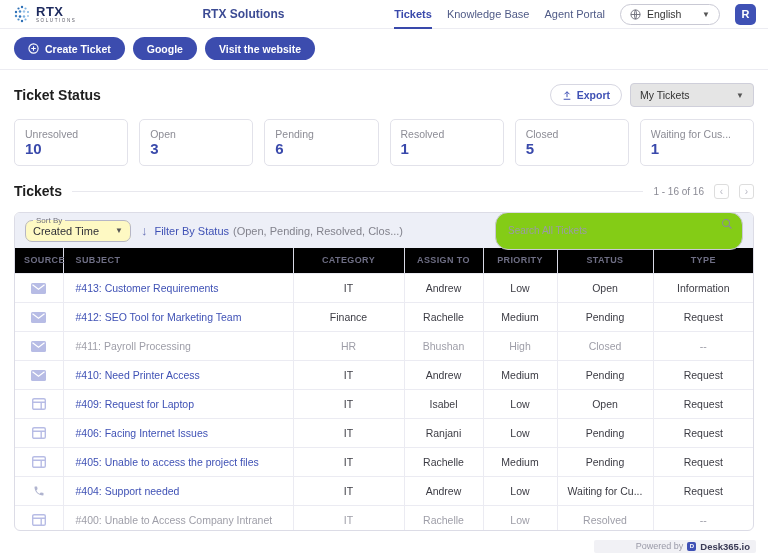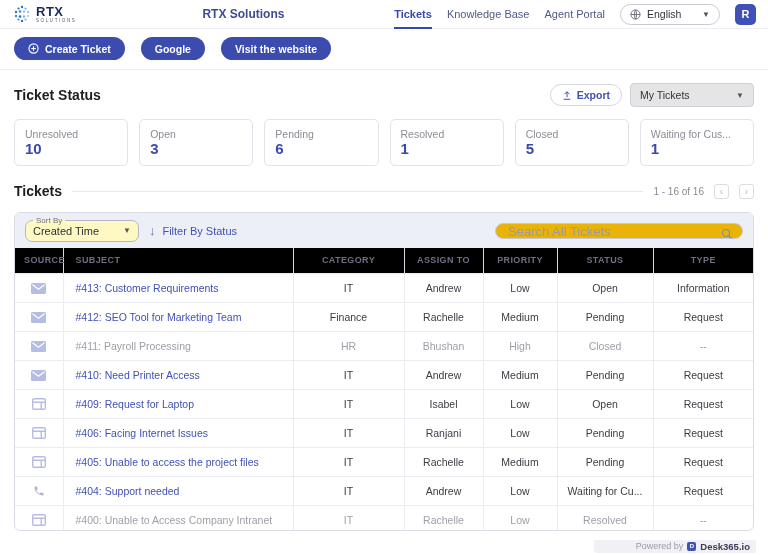--- a/index.html
+++ b/index.html
@@ -21,21 +21,21 @@
   .header-right { margin-left:auto; display:flex; align-items:center; gap:15px; }
   .nav-item { font-size:11px; color:#4f5a86; height:29px; line-height:29px; cursor:pointer; }
   .nav-item.active { color:#3949ab; font-weight:700; border-bottom:2px solid #3949ab; }
   .lang-select { display:flex; align-items:center; gap:6px; border:1px solid #c9c9d4; border-radius:13px;
     height:21px; padding:0 9px; font-size:10.5px; color:#333; min-width:100px; cursor:pointer; background:#fff; }
   .lang-caret { margin-left:auto; font-size:8px; color:#555; }
   .avatar { width:21px; height:21px; border-radius:5px; background:#3f51b5; color:#fff; font-size:11px;
     font-weight:700; display:flex; align-items:center; justify-content:center; cursor:pointer; }
 
   
-  .actions-bar { display:flex; gap:16px; padding:8px 14px 9px; border-bottom:1px solid #ececf2; }
+  .actions-bar { display:flex; gap:8px; padding:8px 14px 9px; border-bottom:1px solid #ececf2; }
   .btn-primary { background:#3c4cae; color:#fff; border:none; border-radius:13px; height:23px;
     padding:0 14px; font-size:10.5px; font-weight:700; display:inline-flex; align-items:center; gap:6px;
     font-family:inherit; cursor:pointer; }
 
   
   .section { padding:0 14px; }
   .section-row { display:flex; align-items:center; justify-content:space-between; margin-top:13px; }
   .section-title { font-size:14px; font-weight:700; color:#1e1e1e; }
   .status-controls { display:flex; align-items:center; gap:8px; }
   .export-btn { height:22px; border:1px solid #d7d7e2; border-radius:12px; background:#fff; color:#3f51b5;
@@ -54,28 +54,28 @@
   .divider { flex:1; height:1px; background:#e8e8ee; }
   .pagination-text { font-size:10px; color:#8a8a94; }
   .page-btn { width:15px; height:15px; border:1px solid #ddd; border-radius:3px; background:#fff;
     color:#b9b9c4; font-size:10px; line-height:13px; text-align:center; cursor:pointer; padding:0; }
 
   
   .table-card { margin:13px 14px 0; border:1px solid #dcdce6; border-radius:6px; height:319px; overflow:hidden; background:#fff; }
   .filter-bar { height:35px; background:#edeff7; display:flex; align-items:center; padding:0 10px; }
   .sort-fieldset { border:1px solid #b6b6c6; border-radius:7px; background:#fef9c3; padding:0 7px 4px; margin-top:-4px; }
   .sort-fieldset legend { font-size:8px; color:#70707c; padding:0 3px; }
-  .sort-value { font-size:11px; color:#2f2f38; display:flex; align-items:center; gap:24px; cursor:pointer; }
+  .sort-value { font-size:11px; color:#2f2f38; display:flex; align-items:center; gap:16px; cursor:pointer; }
   .sort-caret { font-size:8px; color:#555; }
   .sort-dir { color:#6a74b8; font-size:13px; margin:0 7px 0 10px; }
   .filter-link { font-size:11px; color:#3f51b5; cursor:pointer; }
   .filter-detail { font-size:11px; color:#82828c; margin-left:4px; }
   .search-wrap { margin-left:auto; position:relative; width:248px; }
-  .search-input { width:100%; height:16px; border:1px solid #c9c9d6; border-radius:13px; background:#eab308;
-    padding:0 28px 0 12px; font-size:13px; color:#333; font-family:inherit; outline:none; }
+  .search-input { width:100%; height:38px; border:1px solid #c9c9d6; border-radius:13px; background:#84cc16;
+    padding:0 28px 0 12px; font-size:10px; color:#333; font-family:inherit; outline:none; }
   .search-input::placeholder { color:#9a9aa6; }
   .search-icon { position:absolute; right:10px; top:6px; width:12px; height:12px; }
 
   table { width:100%; border-collapse:collapse; table-layout:fixed; }
   thead th { background:#000000; font-size:9px; font-weight:700; color:#6e6e84; letter-spacing:.4px;
     height:25px; border-right:1px solid #d9dae6; text-align:center; padding:0 6px; white-space:nowrap; }
   thead th:first-child { text-align:left; padding-left:9px; }
   thead th:nth-child(2) { text-align:left; padding-left:12px; }
   thead th:last-child { border-right:none; }
   tbody td { height:29px; border-top:1px solid #ebebf2; border-right:1px solid #ebebf2; font-size:10.5px;
@@ -217,20 +217,21 @@
     <div class="filter-bar">
       <fieldset class="sort-fieldset">
         <legend>Sort By</legend>
         <span class="sort-value">
           <span>Created Time</span>
           <span class="sort-caret">▼</span>
         </span>
       </fieldset>
       <span class="sort-dir">↓</span>
       <span class="filter-link">Filter By Status</span>
+      <span class="filter-detail">(Open, Pending, Resolved, Clos...)</span>
       <div class="search-wrap">
         <input class="search-input" type="text" placeholder="Search All Tickets" style="">
         <svg class="search-icon" viewBox="0 0 24 24" fill="none" stroke="#8a8a9a" stroke-width="2.2">
           <circle cx="10" cy="10" r="7"></circle>
             <path d="M15.5 15.5 21 21"></path>
         </svg>
       </div>
     </div>
     <table>
       <colgroup>

